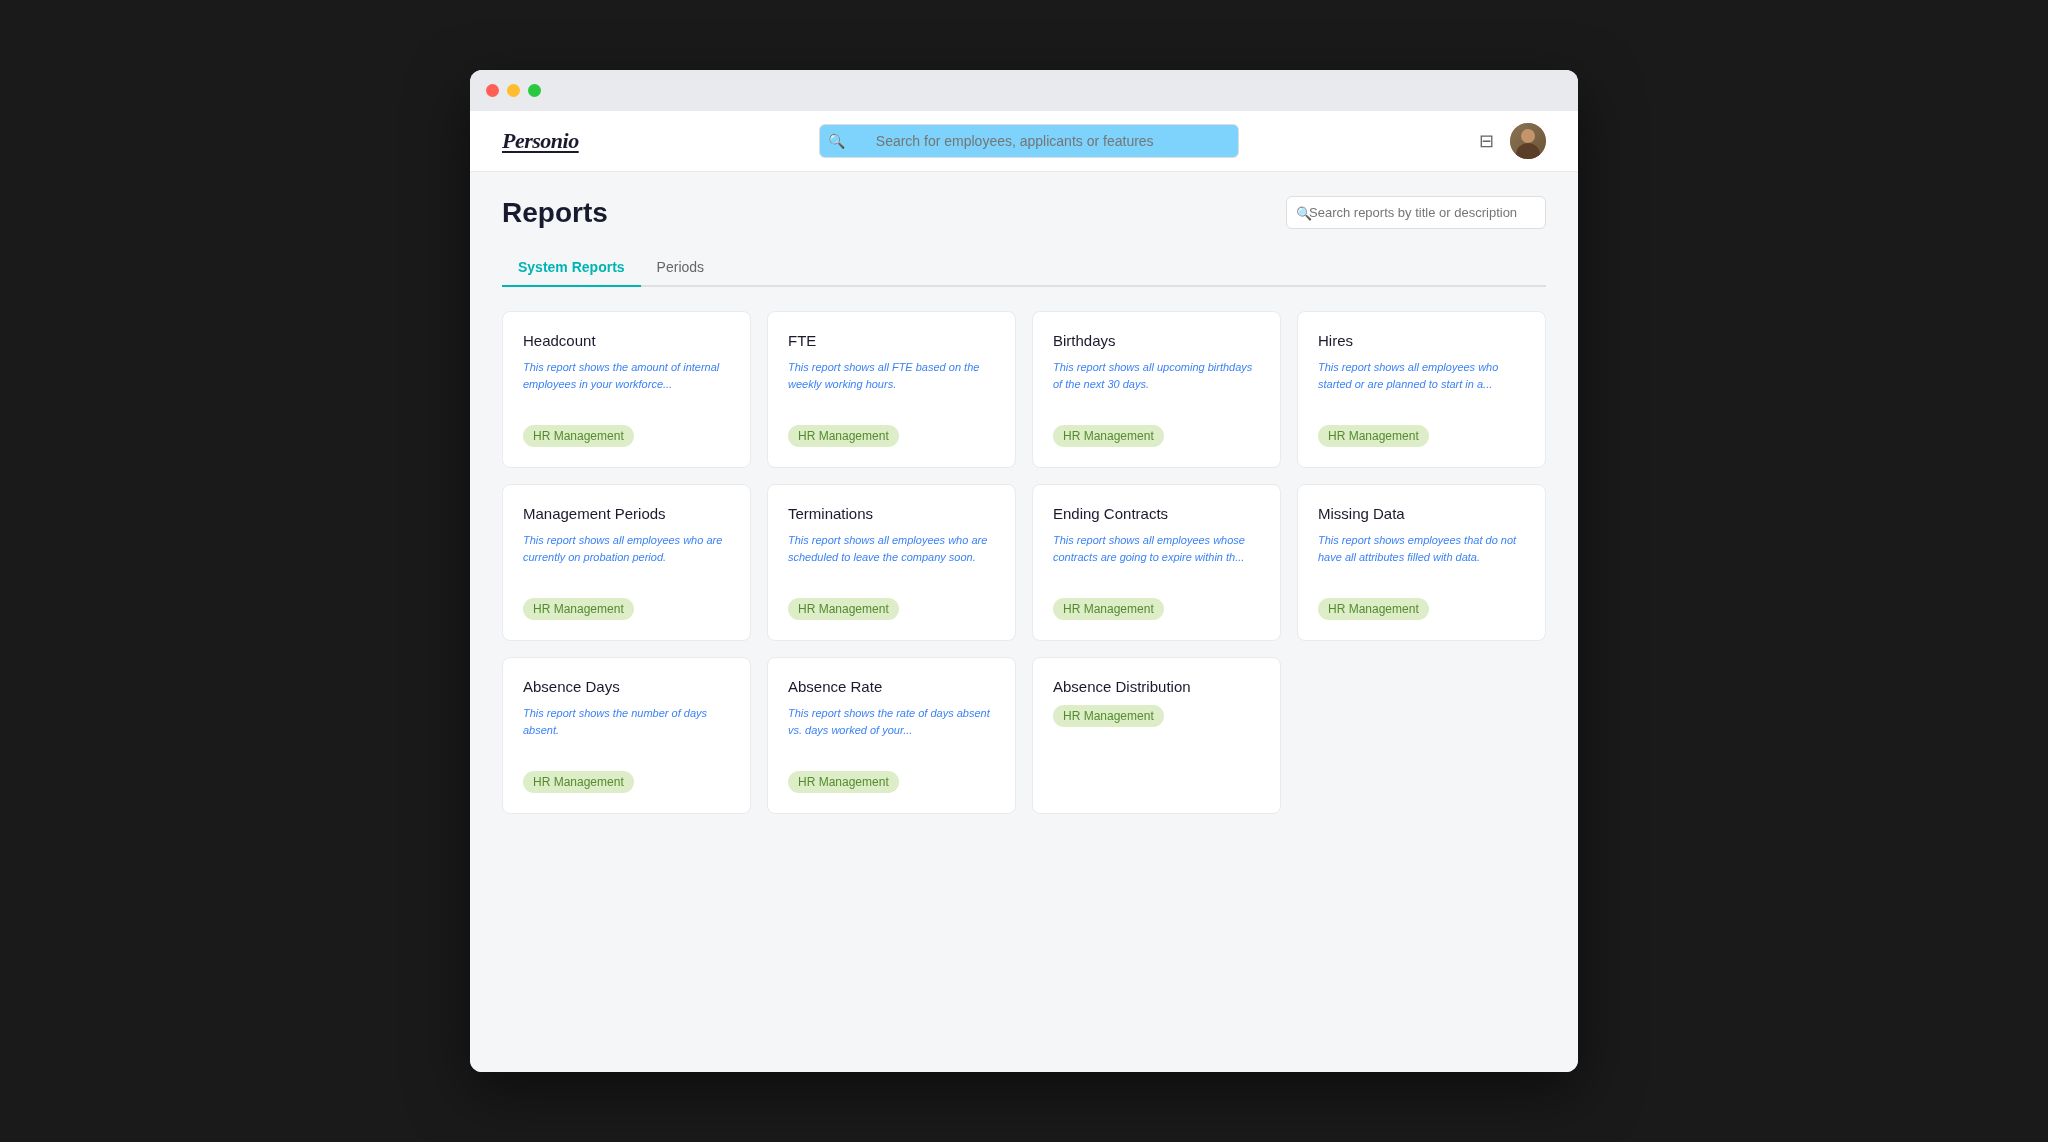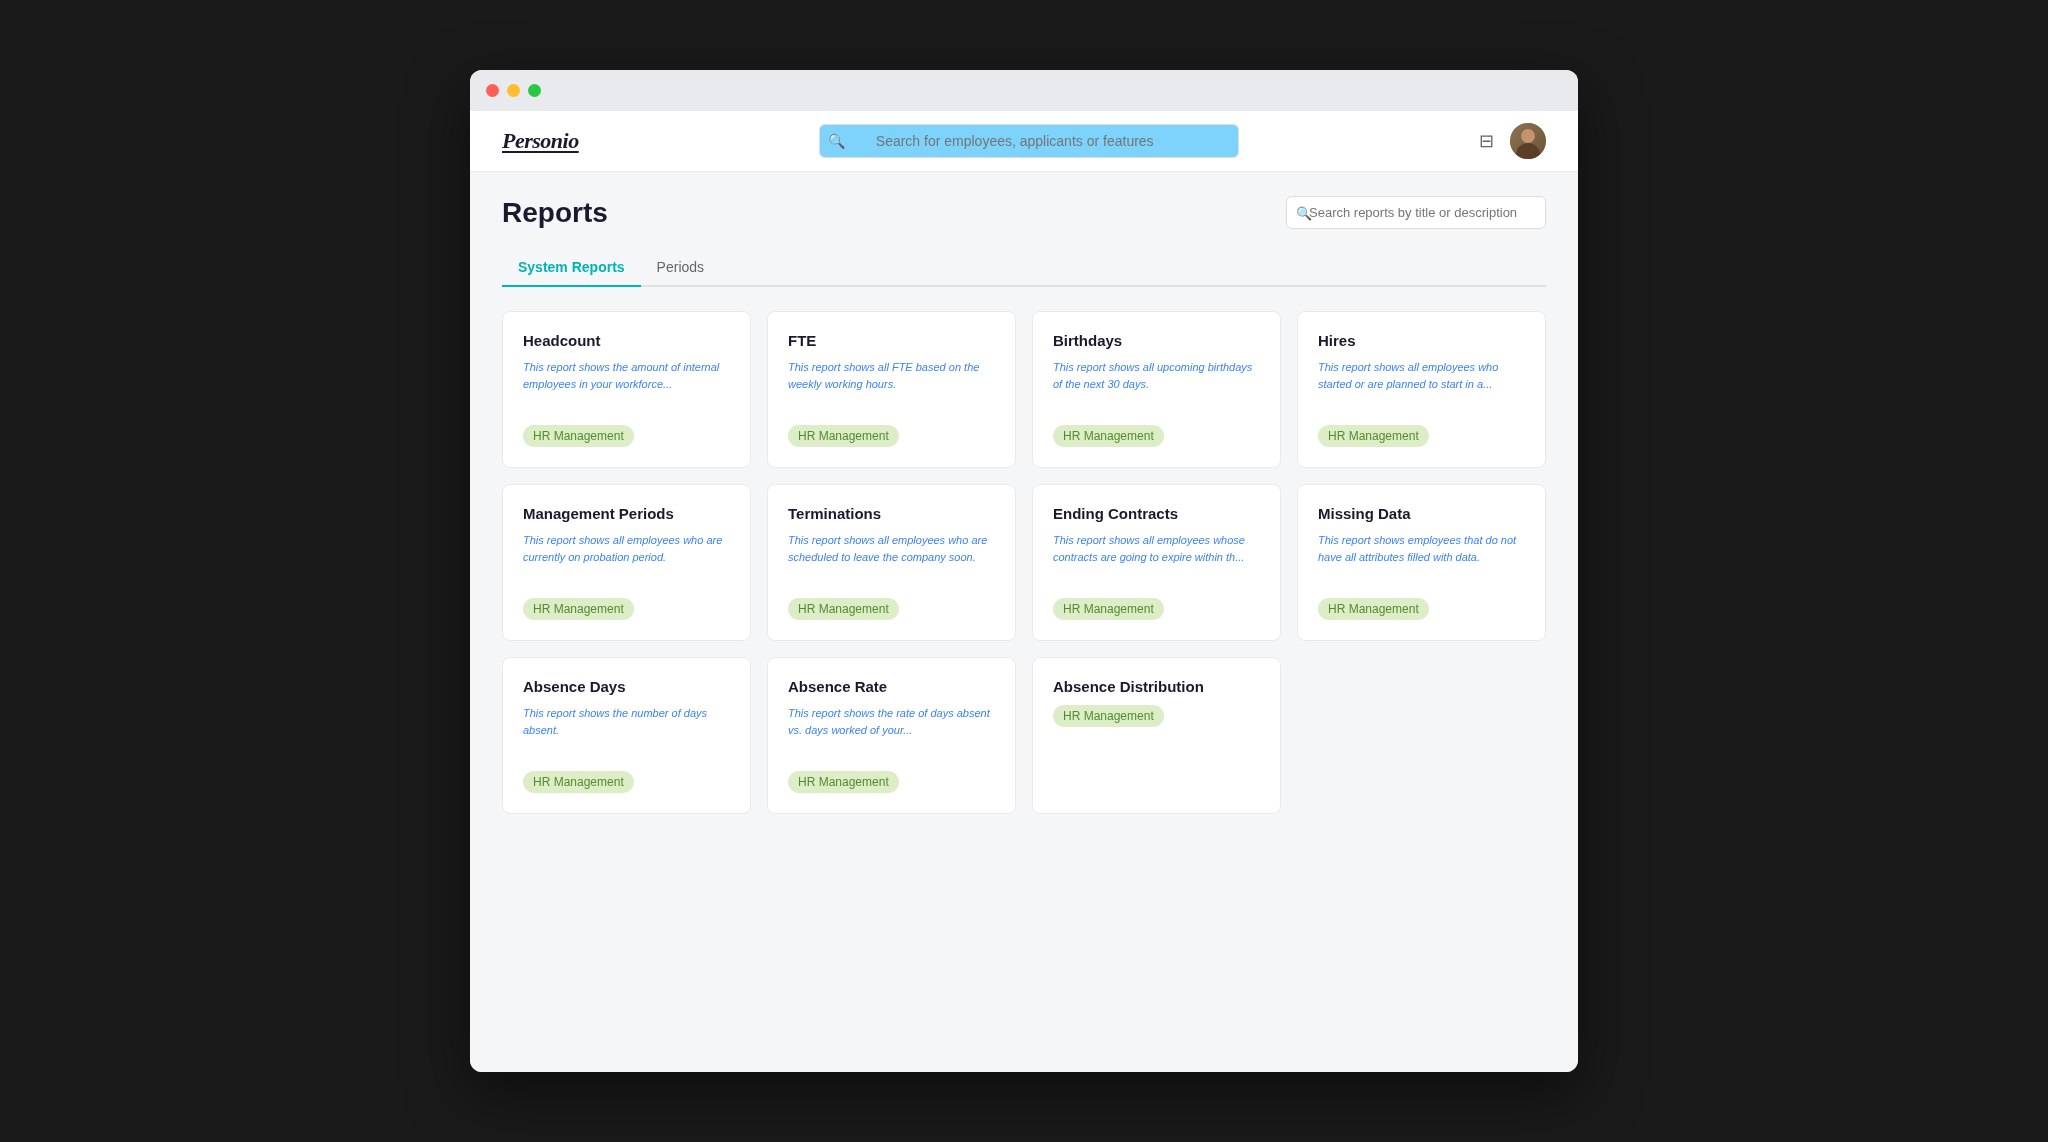--- a/index.html
+++ b/index.html
@@ -219,21 +219,21 @@
       background: #fff;
       border-radius: 8px;
       padding: 20px;
       border: 1px solid #e8eaed;
       cursor: pointer;
       transition: box-shadow 0.2s;
     }
 
     .card-title {
       font-size: 15px;
-      font-weight: 700;
+      font-weight: 400;
       color: #1a1a2e;
       margin-bottom: 10px;
     }
 
     .card-description {
       font-size: 11px;
       color: #3b82f6;
       line-height: 1.5;
       margin-bottom: 16px;
       min-height: 50px;

